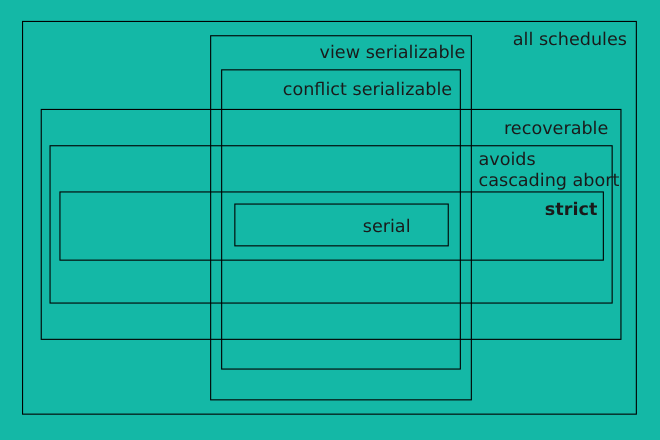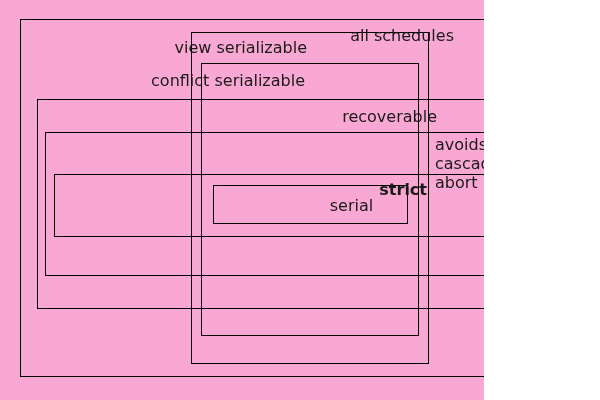--- a/index.html
+++ b/index.html
@@ -2,23 +2,23 @@
 <html><head>
 <meta charset="utf-8">
 <style>
   html, body {
     margin: 0;
     padding: 0;
     background: #ffffff;
   }
   .canvas {
     position: relative;
-    width: 484px;
+    width: 600px;
     height: 400px;
-    background: #f9a8d4;
+    background: #14b8a6;
     overflow: hidden;
     font-family: "DejaVu Sans", "Liberation Sans", sans-serif;
     color: #1a1a1a;
   }
   .box {
     position: absolute;
     border: 1px solid #000000;
     background: transparent;
     box-sizing: border-box;
   }
@@ -36,21 +36,21 @@
   .box-view       { left: 191px; top: 32px;  width: 238px; height: 332px; }
   .box-conflict   { left: 201px; top: 63px;  width: 218px; height: 273px; }
   .box-recov      { left: 37px;  top: 99px;  width: 528px; height: 210px; }
   .box-avoids     { left: 45px;  top: 132px; width: 512px; height: 144px; }
   .box-strict     { left: 54px;  top: 174px; width: 495px; height: 63px;  }
   .box-serial     { left: 213px; top: 185px; width: 195px; height: 39px;  }
 
   
   .lbl-all        { top: 26px;  right: 30px;  }
   .lbl-view       { top: 38px;  right: 177px; }
-  .lbl-conflict   { top: 71px;  right: 179px; }
+  .lbl-conflict   { top: 71px;  right: 189px; }
   .lbl-recov      { top: 107px; right: 47px;  }
   .lbl-avoids     { top: 135px; left: 435px;  }
   .lbl-strict     { top: 180px; right: 57px; font-weight: bold;  }
   .lbl-serial     { top: 196px; left: 213px; width: 195px; text-align: center; padding-left: 41px; }
 </style>
 </head>
 <body>
 
 <div class="canvas">
 

